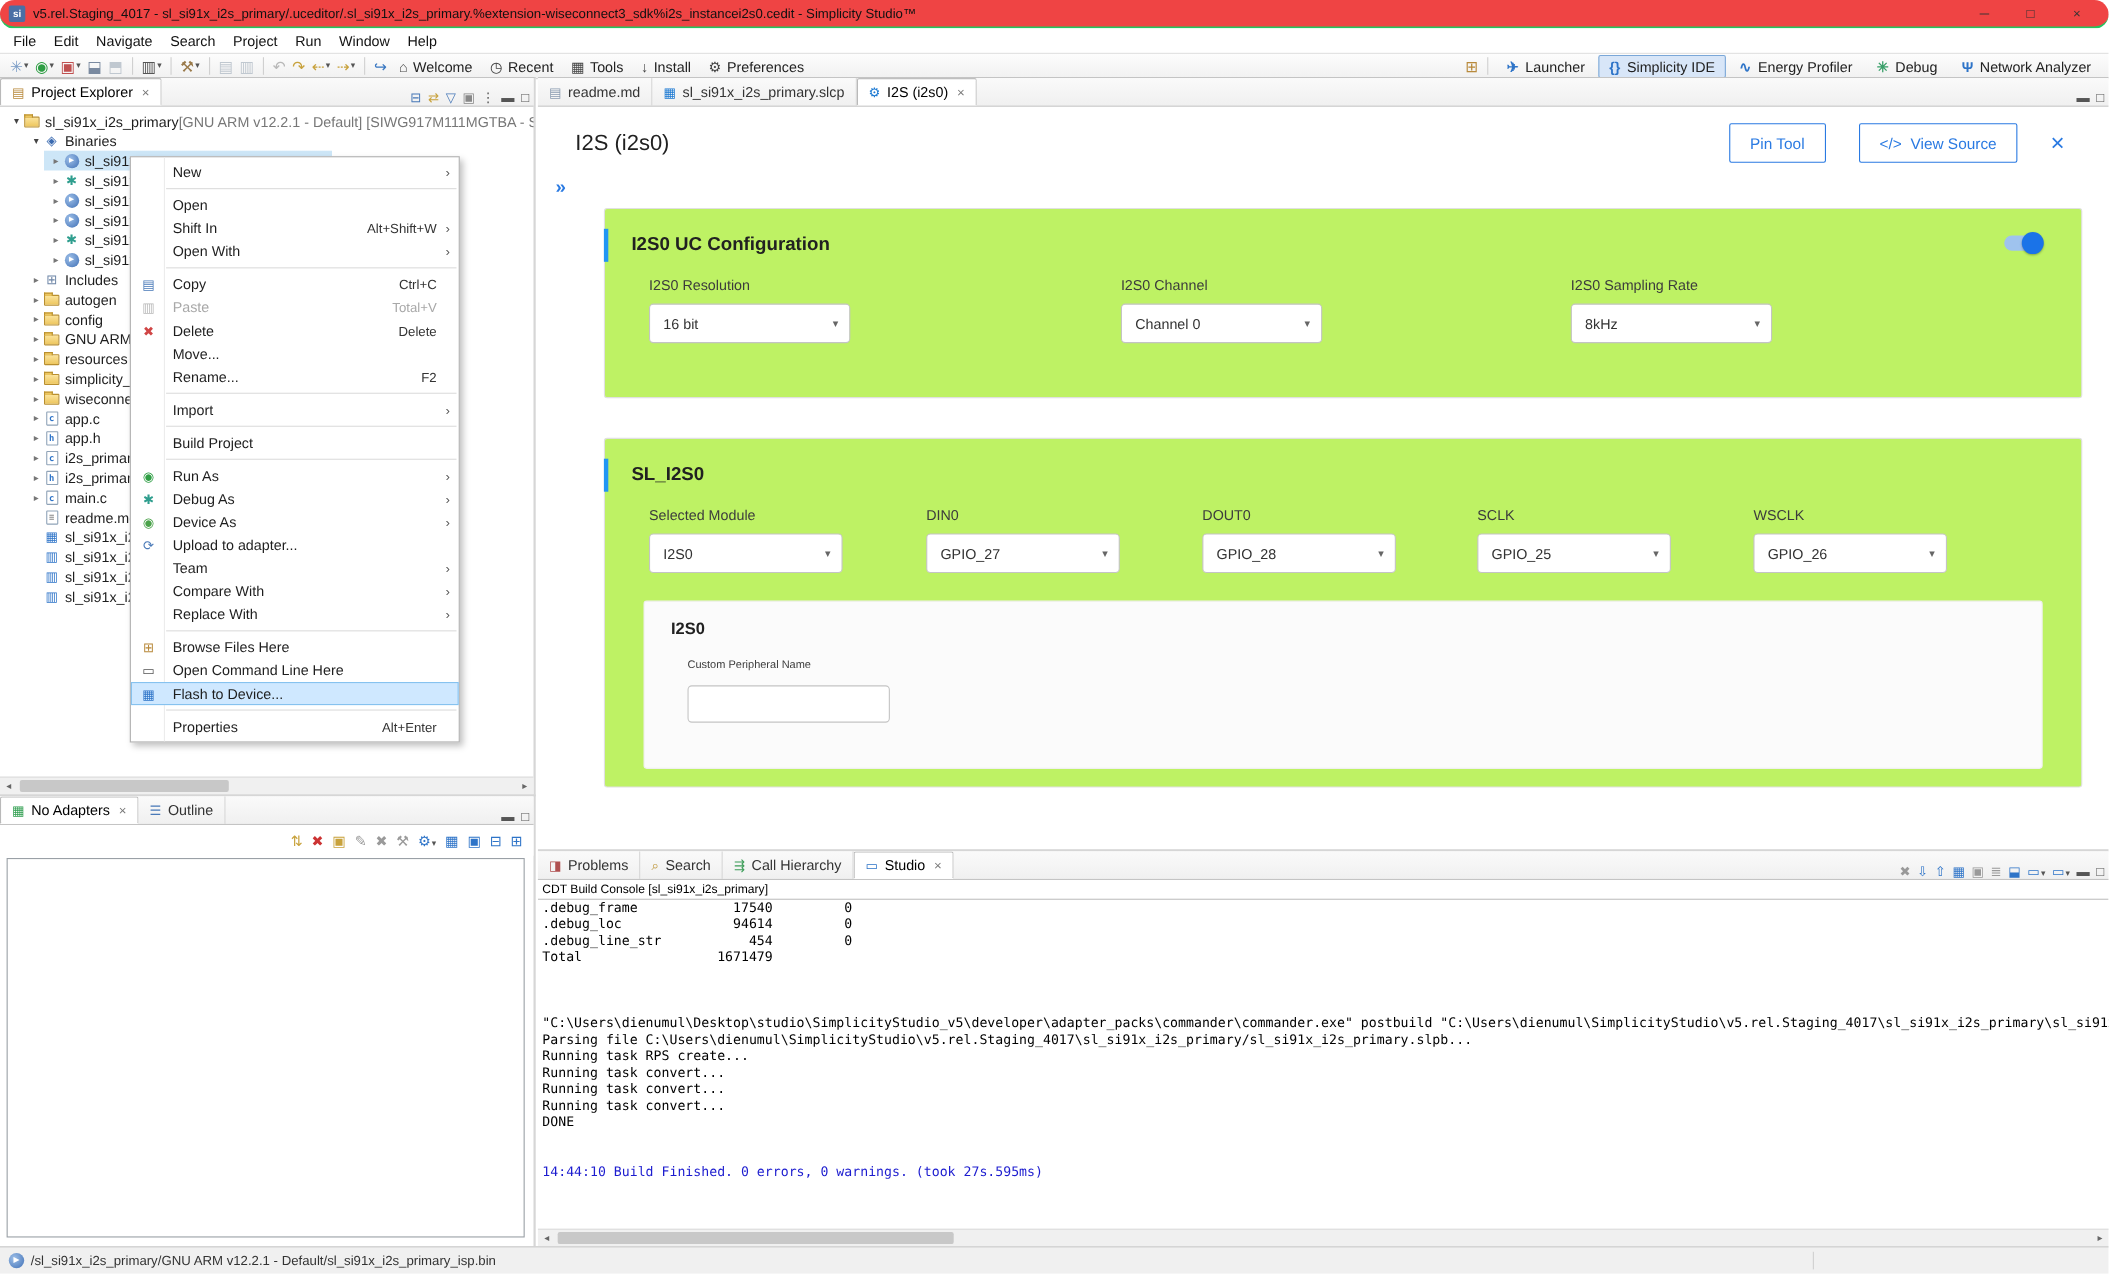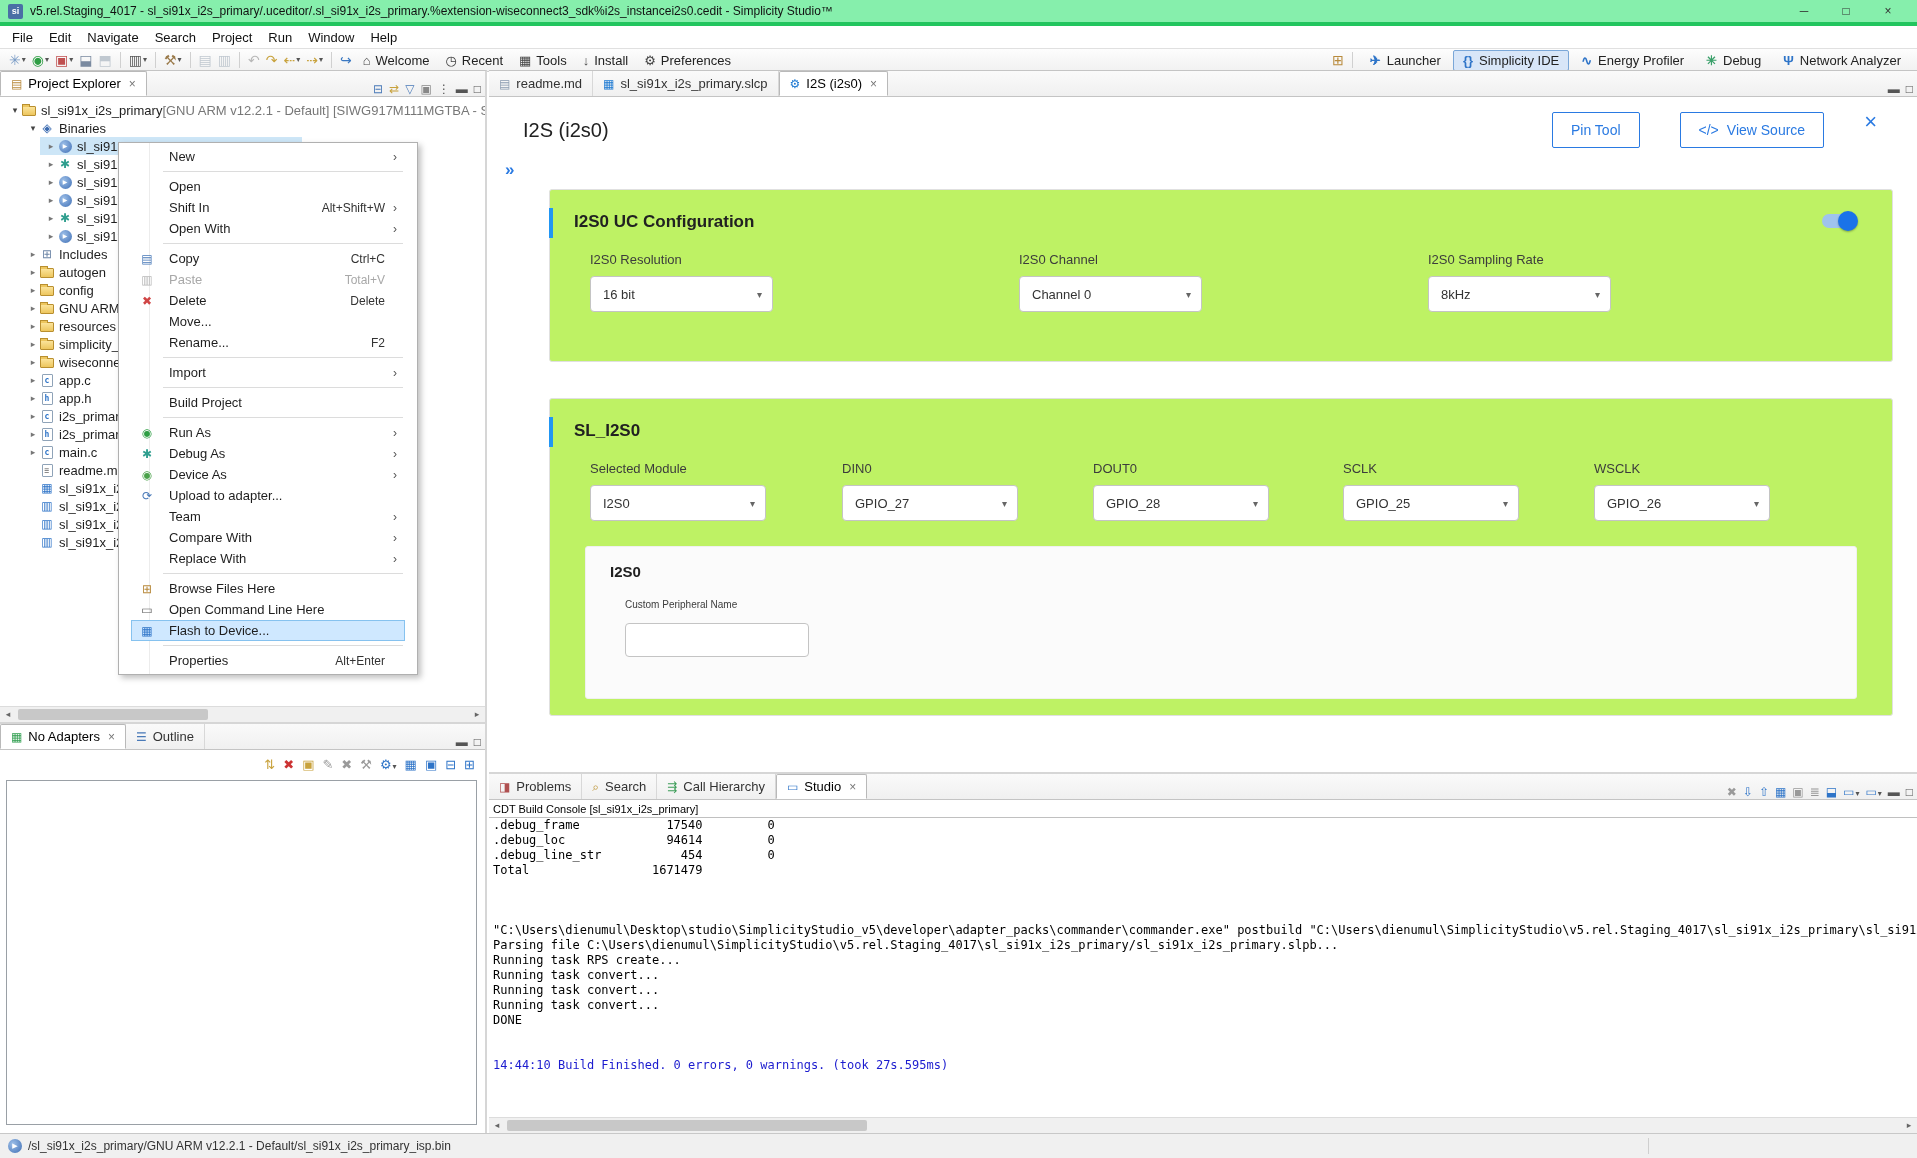--- a/index.html
+++ b/index.html
@@ -1,20 +1,20 @@
 <!DOCTYPE html>
 <html><head>
 <meta charset="utf-8">
 <style>
   * { margin:0; padding:0; box-sizing:border-box; }
   html,body { width:1917px; height:1158px; overflow:hidden; }
   body { font-family:"Liberation Sans", sans-serif; background:#fff; color:#1e1e1e; position:relative; }
 
   
-  #titlebar { position:absolute; left:0; top:0; width:1917px; height:26px; background:#86efac; border-bottom:4px solid #22c55e; display:flex; align-items:center; padding:0 8px; }
+  #titlebar { position:absolute; left:0; top:0; width:1917px; height:26px; background:#ef4444; border-bottom:2px solid #22c55e; display:flex; align-items:center; padding:0 8px;border-radius:13px; }
   #app-logo { width:15px; height:15px; background:#4a6fa5; color:#fff; font-size:9px; font-weight:bold; text-align:center; line-height:15px; border-radius:2px; margin-right:7px; }
   #title-text { font-size:12px; color:#111; white-space:nowrap; }
   #win-controls { margin-left:auto; display:flex; gap:0; }
   .winbtn { width:42px; height:24px; text-align:center; line-height:24px; font-size:12px; color:#333; }
 
   #menubar { position:absolute; left:0; top:26px; width:1917px; height:22px; background:#fff; display:flex; align-items:center; padding-left:4px; }
   .menu-item { font-size:13px; padding:2px 8px; color:#111; }
 
   #toolbar { position:absolute; left:0; top:48px; width:1917px; height:24px; background:linear-gradient(#fdfdfd,#f1f1f1); border-top:1px solid #e0e0e0; border-bottom:1px solid #cfcfcf; display:flex; align-items:center; padding:0 6px; }
   .tb-ico { display:inline-flex; align-items:center; height:20px; padding:0 3px; font-size:14px; line-height:20px; }
@@ -50,36 +50,36 @@
   .i-run { width:13px; height:13px; border-radius:50%; background:radial-gradient(circle at 35% 35%, #9dbfe8, #3f6fb5); color:#fff; font-size:6px; text-align:center; line-height:13px; }
   #pe-hscroll { position:absolute; left:0; bottom:0; width:100%; height:16px; background:#f0f0f0; border-top:1px solid #dcdcdc; }
   .scroll-arrow { position:absolute; top:0; width:16px; height:15px; font-size:9px; color:#666; text-align:center; line-height:15px; }
   .scroll-thumb { position:absolute; top:2px; height:11px; background:#c8c8c8; border-radius:2px; }
 
   #adapters-panel { position:absolute; left:0; top:722px; width:487px; height:411px; background:#fff; border-right:2px solid #d6d6d6; border-top:2px solid #d6d6d6; }
   #adapters-toolbar { height:28px; display:flex; align-items:center; justify-content:flex-end; gap:8px; padding-right:10px; background:#fff; }
   #adapters-box { position:absolute; left:6px; right:8px; top:56px; bottom:8px; border:1px solid #9aa0a6; background:#fff; }
 
   
-  #ctx-menu { position:absolute; left:118px; top:142px; width:300px; background:#fff; border:1px solid #b0b0b0; box-shadow:3px 3px 6px rgba(0,0,0,.25); padding:3px 12px; z-index:50; }
+  #ctx-menu { position:absolute; left:118px; top:142px; width:300px; background:#fff; border:1px solid #b0b0b0; box-shadow:3px 3px 6px rgba(0,0,0,.25); padding:3px 0; z-index:50; }
   #ctx-menu::before { content:""; position:absolute; left:30px; top:0; bottom:0; width:1px; background:#ececec; }
   .mi { position:relative; height:21px; display:flex; align-items:center; font-size:13px; color:#1e1e1e; padding-left:38px; padding-right:8px; }
   .mi .mico { position:absolute; left:8px; width:16px; text-align:center; font-size:12px; }
   .mi .msc { margin-left:auto; font-size:12px; color:#333; padding-right:12px; }
   .mi .msub { position:absolute; right:8px; font-size:12px; color:#555; }
   .mi.disabled, .mi.disabled .msc { color:#a8a8a8; }
   .mi.hl { background:#cfe8ff; outline:1px solid #86c2ef; outline-offset:-1px; }
   .msep { height:1px; background:#dcdcdc; margin:4px 2px 4px 32px; }
 
   
   #editor-panel { position:absolute; left:489px; top:70px; width:1428px; height:702px; background:#fff; border-top:1px solid #c4c4c4; }
   #editor-content { position:absolute; left:0; top:27px; right:0; bottom:0; background:#fff; overflow:hidden; }
   #doc-header { position:absolute; left:34px; top:14px; right:40px; display:flex; align-items:center; }
   #doc-title { font-size:20px; color:#212121; }
-  #doc-actions { margin-left:auto; display:flex; gap:40px; }
+  #doc-actions { margin-left:auto; display:flex; align-items:center; gap:30px; }
   .doc-btn { height:36px; padding:0 18px; border:1px solid #2a7ae2; border-radius:2px; color:#2a7ae2; font-size:14px; background:#fff; display:inline-flex; align-items:center; gap:8px; }
   #doc-close { color:#2a7ae2; font-size:22px; line-height:20px; }
   #expand-chevron { position:absolute; left:16px; top:62px; color:#2a7ae2; font-size:17px; font-weight:bold; letter-spacing:-2px; }
 
   .card { position:absolute; left:60px; width:1344px; background:#bef264; border:1px solid #e0e0e0; border-radius:3px; }
   #card-uc { top:91px; height:173px; }
   #card-sl { top:300px; height:318px; }
   .accent { position:absolute; left:-1px; top:18px; width:4px; height:30px; background:#2196f3; }
   .card-title { position:absolute; left:24px; top:22px; font-size:17px; font-weight:600; color:#212121; }
   .fld { position:absolute; }

